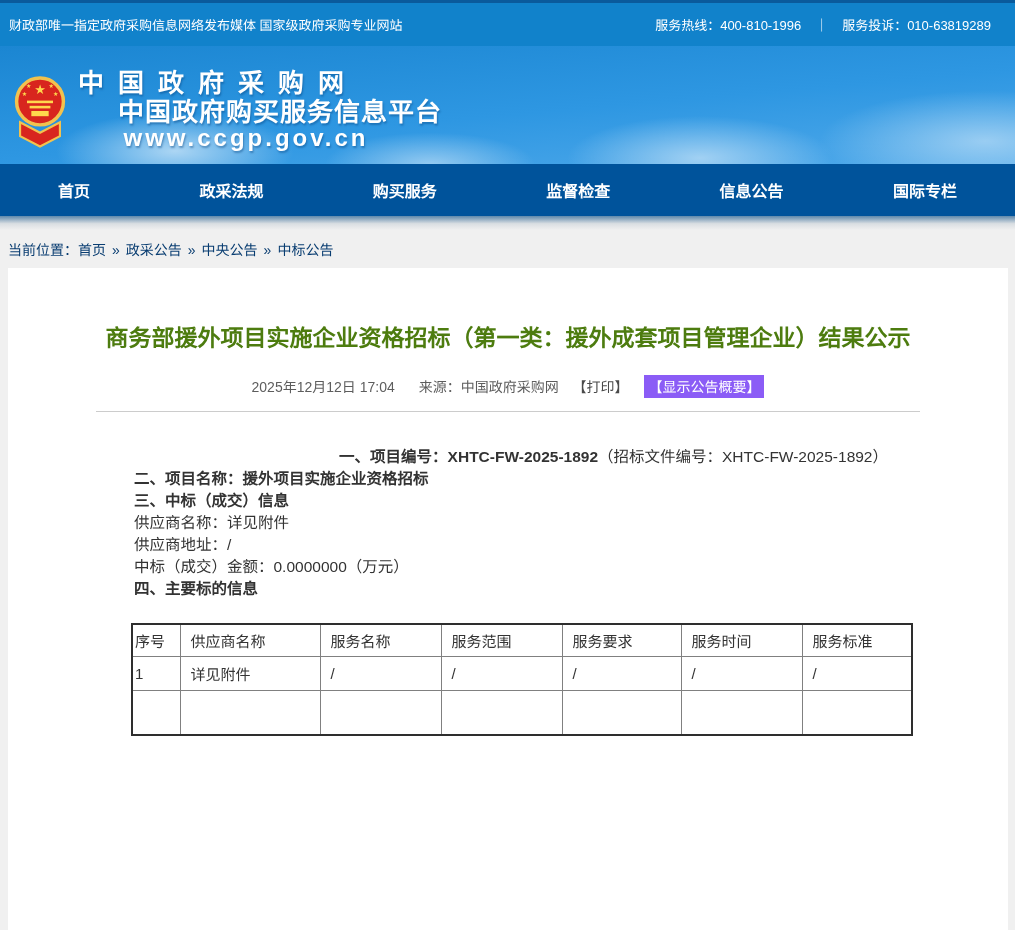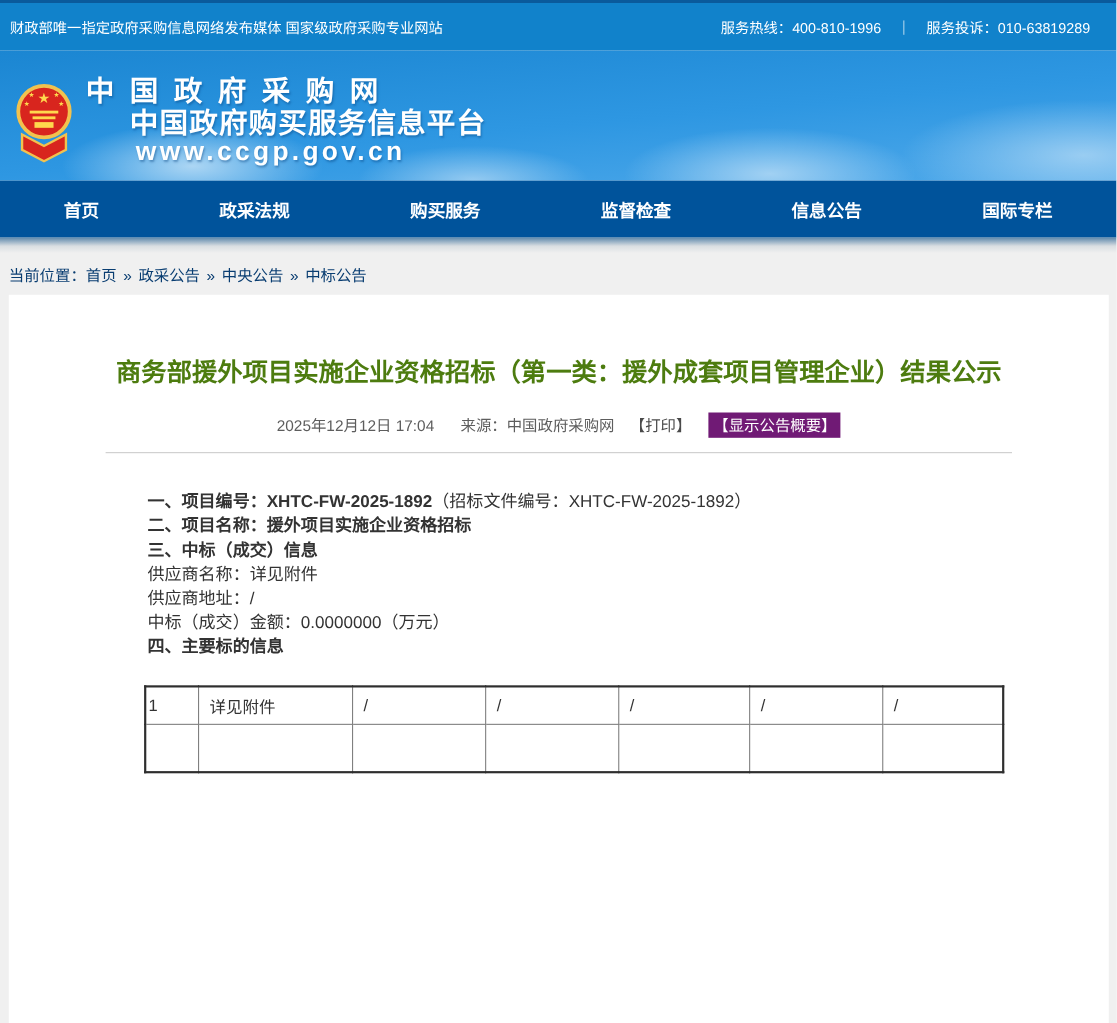--- a/index.html
+++ b/index.html
@@ -37,27 +37,27 @@
   .crumb-row { height:38px; padding:9px 0 0 8px; font-size:14px; color:#093d71; }
   .crumb-row a { color:#093d71; text-decoration:none; cursor:pointer; }
   .crumb-sep { margin:0 6px; }
 
   
   .panel { background:#fff; margin:0 7px 0 8px; min-height:678px; padding-top:55px; }
   .article-title { text-align:center; font-size:23px; font-weight:bold; color:#4d7c0f; line-height:30px; }
   .meta { text-align:center; margin-top:22px; font-size:14px; color:#5d5d5d; }
   .meta .src { margin-left:20px; }
   .meta .print { margin-left:10px; color:#4a4a4a; cursor:pointer; }
-  .badge { display:inline-block; margin-left:12px; background:#701a75; color:#fff;
+  .badge { display:inline-block; margin-left:12px; background:#8b5cf6; color:#fff;
     padding:1px 4px 2px; font-size:14px; cursor:pointer; }
   .divider { border-bottom:1px solid #ccc; margin:13px 88px 0 88px; }
 
   .body-copy { padding:0 120px 0 126px; color:#333; font-size:15.5px; }
   .body-copy p { line-height:22px; }
-  .body-copy p.first { margin-top:34px; }
+  .body-copy p.first { margin-top:34px;text-align:right; }
   .b { font-weight:bold; }
 
   
   .result-table { border-collapse:collapse; table-layout:fixed; width:782px;
     margin:23px 0 0 123px; border:2px solid #2e2e2e; font-size:15px; color:#333; }
   .result-table th, .result-table td { border:1px solid #808080; text-align:left;
     font-weight:normal; padding:5px 8px 5px 10px; vertical-align:middle; }
   .result-table th:first-child, .result-table td:first-child { padding-left:2px; }
   .result-table tr.hdr  { height:32px; }
   .result-table tr.r1   { height:34px; }
@@ -138,20 +138,29 @@
     <colgroup>
       <col style="width:48px">
         <col style="width:140px">
         <col style="width:121px">
       <col style="width:121px">
         <col style="width:119px">
         <col style="width:121px">
         <col style="width:110px">
     </colgroup>
     <tbody>
+        <tr class="hdr">
+      <th>序号</th>
+      <th>供应商名称</th>
+      <th>服务名称</th>
+      <th>服务范围</th>
+      <th>服务要求</th>
+      <th>服务时间</th>
+      <th>服务标准</th>
+    </tr>
     <tr class="r1">
       <td>1</td>
       <td>详见附件</td>
       <td>/</td>
       <td>/</td>
       <td>/</td>
       <td>/</td>
       <td>/</td>
     </tr>
     <tr class="r2">

